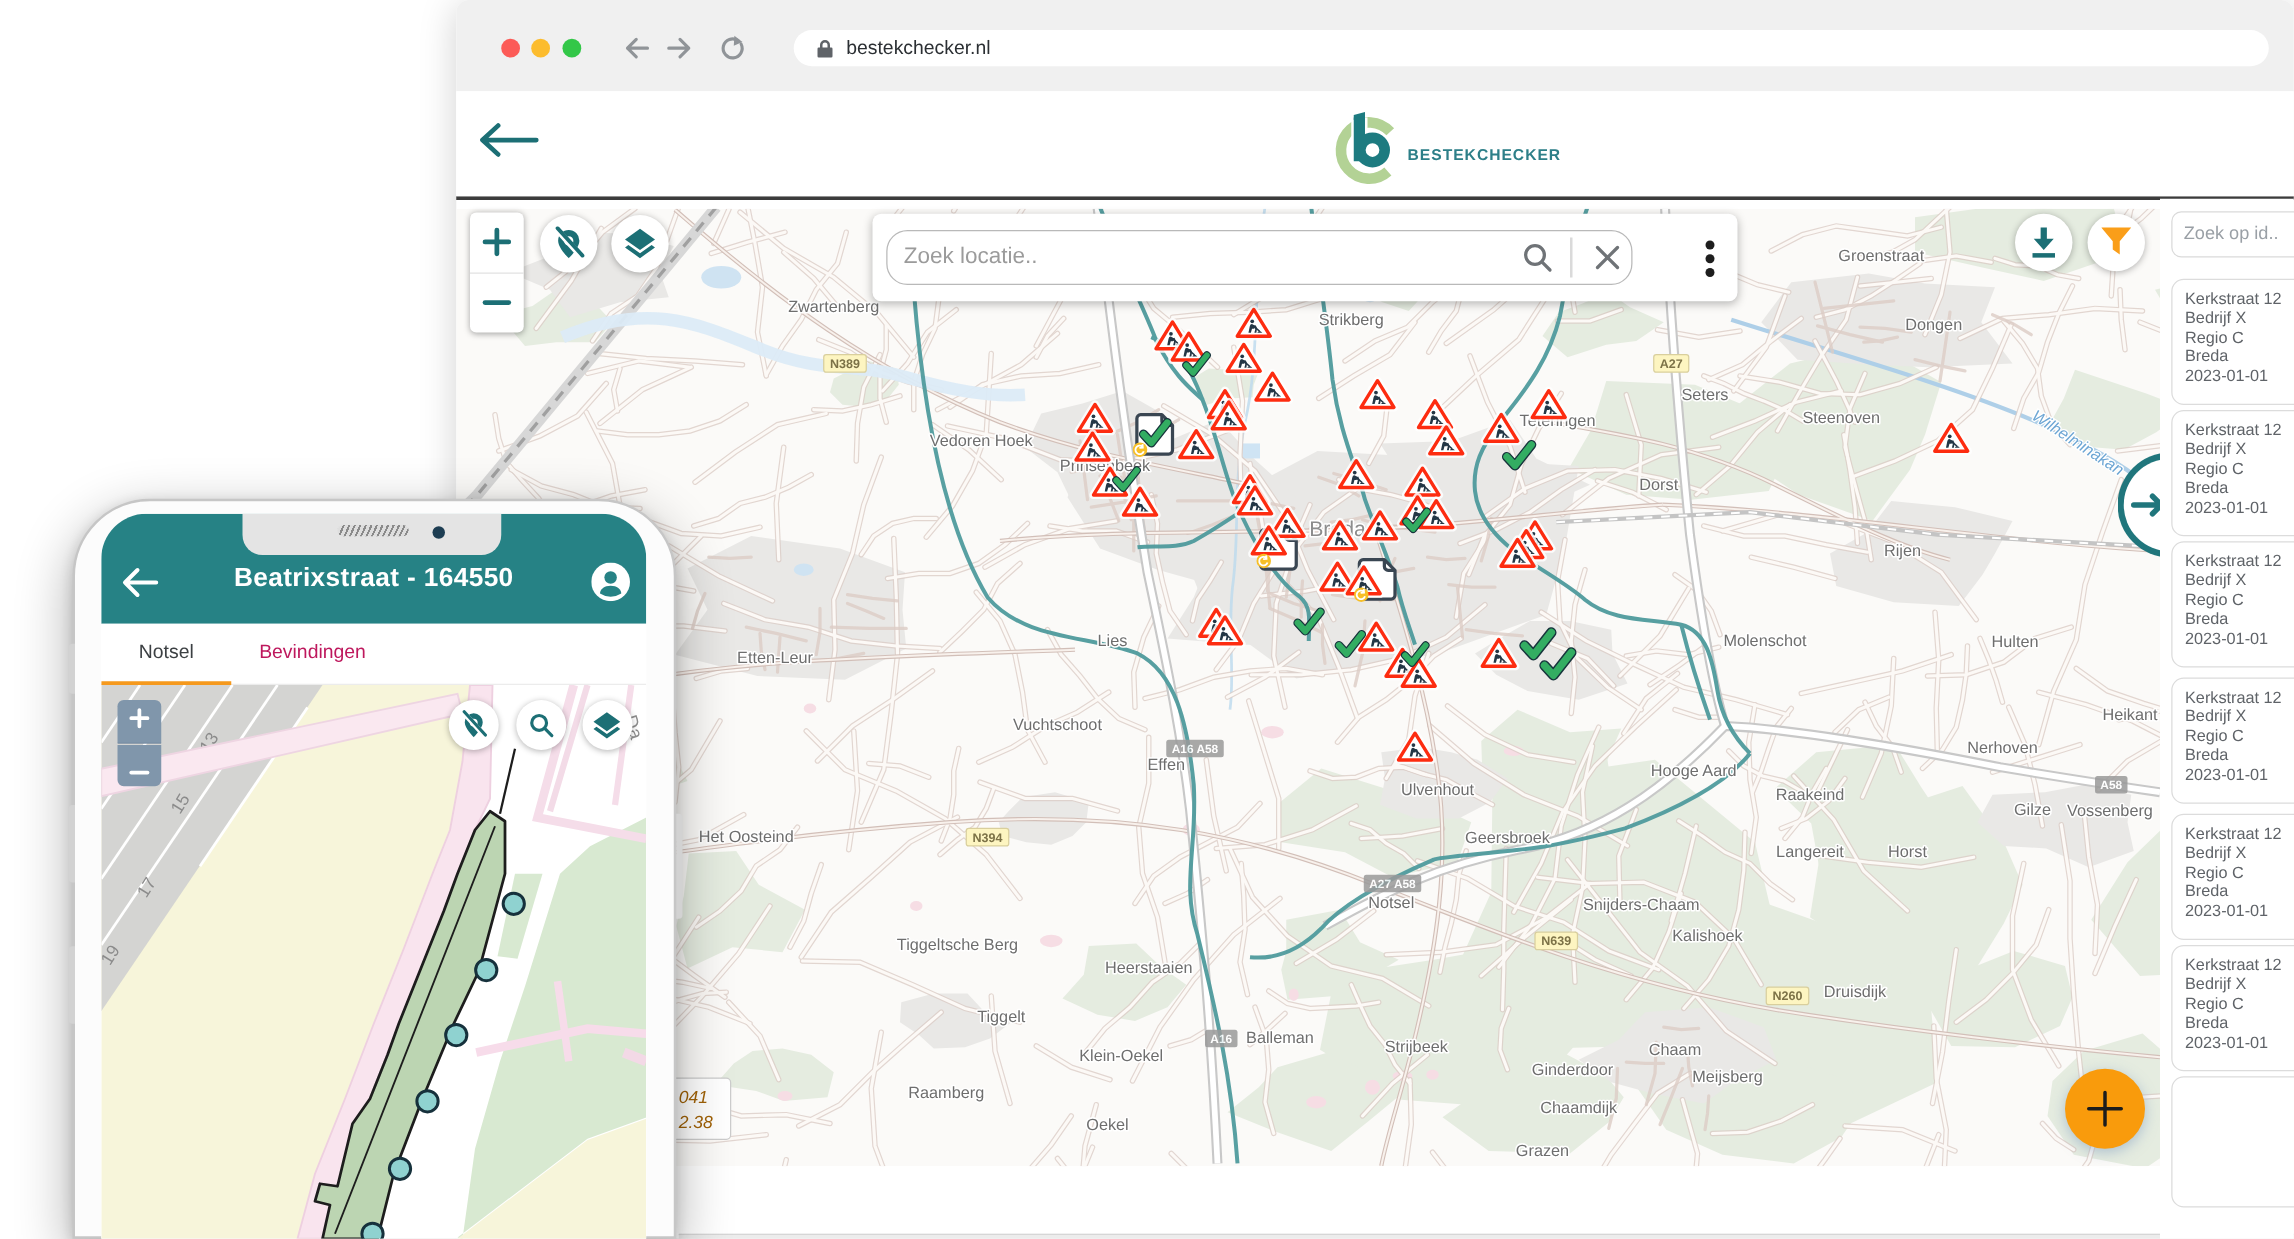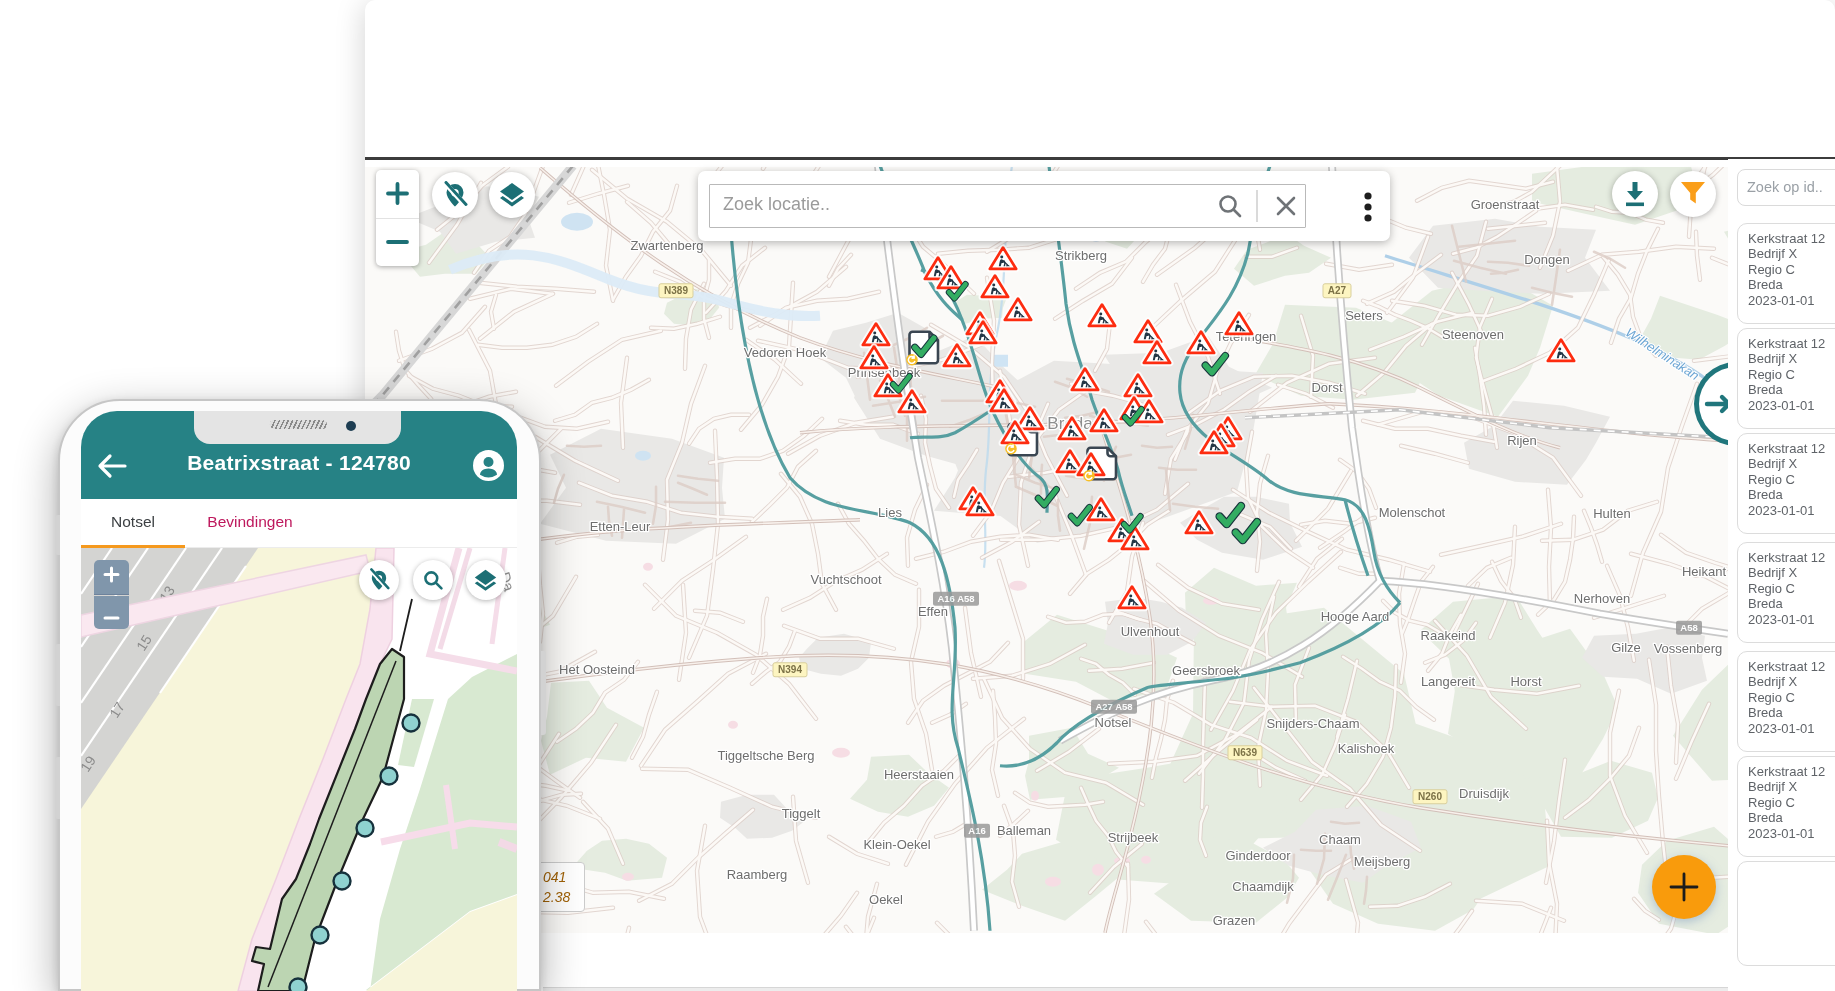--- a/index.html
+++ b/index.html
@@ -19,21 +19,21 @@
 #map{position:absolute;left:0;top:167px;width:1363px;height:765.5px;overflow:hidden}
 #botline{position:absolute;left:178px;top:987px;width:1292px;height:4px;background:#ececec;border-top:1px solid #d6d6d6}
 
 #zoomctl{position:absolute;left:11px;top:170px;width:43px;height:96px;background:#fff;
  border-radius:5px;box-shadow:0 1px 5px rgba(0,0,0,.35)}
 .circbtn{position:absolute;width:46px;height:46px;border-radius:50%;background:#fff;
  box-shadow:0 1px 6px rgba(0,0,0,.3)}
 #searchbox{position:absolute;left:333px;top:171px;width:692px;height:70px;background:#fff;
  border-radius:7px;box-shadow:0 2px 8px rgba(0,0,0,.28)}
 #searchin{position:absolute;left:11px;top:13px;width:597px;height:44px;border:1.6px solid #b9b9b9;
- border-radius:1px}
+ border-radius:17px}
 #searchtext{position:absolute;left:13px;top:9px;font-size:18px;color:#9b9b9b}
 
 #rpanel{position:absolute;left:1363px;top:159px;width:107px;height:832px;background:#fff}
 #zoekid{position:absolute;left:1372px;top:169px;width:110px;height:37px;border:1.5px solid #dadada;
  border-radius:8px;font-size:14.5px;color:#9aa0a6;line-height:34px;padding-left:9px;background:#fff}
 .card{position:absolute;left:1372px;width:112px;height:101px;border:1.5px solid #dcdcdc;
  border-radius:10px;font-size:13px;color:#5f6368;line-height:15.4px;
  padding:7px 0 0 10px;background:#fff}
 #toggle{position:absolute;left:1329px;top:362px;width:43px;height:84px;background:#fff;
  border:5.5px solid #20767c;border-right:none;border-radius:46px 0 0 46px}
@@ -60,21 +60,52 @@
 #tabline{position:absolute;left:0;top:46px;width:104px;height:3px;background:#f5991d}
 #pmap{position:absolute;left:0;top:137px;width:436px;height:443px}
 .pcirc{position:absolute;width:40px;height:40px;border-radius:50%;background:#fff;
  box-shadow:0 1px 5px rgba(0,0,0,.3)}
 #coordbox{position:absolute;left:537px;top:862px;width:48px;height:50px;background:#fff;
  border:1px solid #ccc;border-radius:4px;font-style:italic;font-size:14px;color:#a16207;
  padding:4px 0 0 5px;line-height:20px}
 </style></head>
 <body>
 <div id="browser">
+ <div id="chrome">
+  <div class="tl" style="left:36px;background:#fc5b57"></div>
+  <div class="tl" style="left:60px;background:#fcbc2e"></div>
+  <div class="tl" style="left:85px;background:#33c748"></div>
+  <svg class="abs" style="left:128px;top:26px" width="180" height="25" viewBox="0 0 180 25" fill="none" stroke="#909498" stroke-width="2.5" stroke-linecap="round" stroke-linejoin="round">
+    <path d="M25,12.5 H9 M16,5.5 L9,12.5 L16,19.5"></path>
+    <path d="M42,12.5 H58 M51,5.5 L58,12.5 L51,19.5"></path>
+    <path d="M97.5,6.5 a7.6,7.6 0 1 0 2.4,2.8"></path>
+    <path d="M94.5,2.5 L101,7.5 L94,10.5" fill="#909498" stroke="none"></path>
+  </svg>
+  <div id="urlbar">
+    <svg class="abs" style="left:18px;top:7px" width="14" height="16" viewBox="0 0 14 16" fill="#5f6368">
+          <path d="M3,7 V5 a4,4 0 0 1 8,0 V7 h1 a1,1 0 0 1 1,1 v6 a1,1 0 0 1 -1,1 H2 a1,1 0 0 1 -1,-1 V8 a1,1 0 0 1 1,-1 Z M5,7 h4 V5 a2,2 0 0 0 -4,0 Z"></path>
+        </svg>
+    <div id="urltext">bestekchecker.nl</div>
+  </div>
+ </div>
  <div id="mapdark"></div>
+ <div id="appbar">
+  <svg class="abs" style="left:17px;top:25px" width="50" height="28" viewBox="0 0 50 28" fill="none" stroke="#1c6f75" stroke-width="3.8" stroke-linecap="round" stroke-linejoin="round">
+    <path d="M47,14 H4 M16.5,2.5 L4,14 L16.5,25.5"></path>
+  </svg>
+  <svg class="abs" style="left:697px;top:15px" width="70" height="66" viewBox="0 0 70 66">
+    <path d="M48.3,49.2 A22.5,22.5 0 1 1 50.1,17.5" fill="none" stroke="#b3d295" stroke-width="8.5"></path>
+    <circle cx="36" cy="32" r="9.75" fill="none" stroke="#fff" stroke-width="13"></circle>
+    <path d="M25.5,6 L25.5,38" stroke="#fff" stroke-width="13"></path>
+    <circle cx="36" cy="32" r="9.75" fill="none" stroke="#1d7b80" stroke-width="8.5"></circle>
+    <path d="M25.5,6 L25.5,41" stroke="#1d7b80" stroke-width="9"></path>
+    <path d="M21,8 L21,4 L30,1.5 L30,8 Z" fill="#1d7b80" stroke="none"></path>
+  </svg>
+  <div class="abs" style="left:761px;top:44px;font-size:12.5px;font-weight:bold;letter-spacing:.8px;color:#2d7f88">BESTEKCHECKER</div>
+ </div>
  <div id="map">
  <svg width="1363" height="766" viewBox="365 159.5 1363 765.5">
   <defs>
    <g id="tri">
     <path d="M0,-12.2 L13.2,9.2 L-13.2,9.2 Z" fill="#fff" stroke="#fff" stroke-width="6.5" stroke-linejoin="round" opacity=".85"></path>
     <path d="M0,-12.2 L13.2,9.2 L-13.2,9.2 Z" fill="#fff" stroke="#fd2c10" stroke-width="2.7" stroke-linejoin="round"></path>
     <g fill="#243746" transform="scale(0.88) translate(0 0.6)">
      <circle cx="-1.4" cy="-3.7" r="1.7"></circle>
      <path d="M-4.8,6.8 L-3.6,0.8 Q-3.2,-1.4 -1.2,-1.1 L1.2,0.4 L0.4,3.2 L-1.6,3.0 L-2.6,6.8 Z"></path>
      <path d="M0.6,6.8 L1.4,3.4 L0.2,0.6 L1.8,-0.1 L3.0,2.6 L2.4,6.8 Z"></path>
@@ -1018,21 +1049,21 @@
 <div id="phone">
  <div class="sidebtn" style="top:114px;height:40px"></div>
  <div class="sidebtn" style="top:243px;height:62px"></div>
  <div class="sidebtn" style="top:356px;height:62px"></div>
  <div class="sidebtn" style="left:481px;top:250px;width:5px;height:84px;border-radius:0 3px 3px 0"></div>
  <div id="screen">
   <div id="phead">
    <svg class="abs" style="left:16px;top:42px" width="30" height="26" viewBox="0 0 30 26" fill="none" stroke="#fff" stroke-width="3.2" stroke-linecap="round" stroke-linejoin="round">
     <path d="M28,13 H3 M13,3 L3,13 L13,23"></path>
    </svg>
-   <div id="ptitle">Beatrixstraat - 124780</div>
+   <div id="ptitle">Beatrixstraat - 164550</div>
    <svg class="abs" style="left:392px;top:39px" width="31" height="31" viewBox="0 0 31 31">
     <circle cx="15.5" cy="15.5" r="15.5" fill="#fff"></circle>
     <circle cx="15.5" cy="12" r="5" fill="#268285"></circle>
     <path d="M15.5,18.5 c-5,0 -8.5,2.8 -8.5,6.3 a15.5,15.5 0 0 0 17,0 c0,-3.5 -3.5,-6.3 -8.5,-6.3 Z" fill="#268285"></path>
    </svg>
   </div>
   <div id="notch">
    <div class="abs" style="left:76px;top:9px;width:57px;height:9px;border-radius:5px;background:repeating-linear-gradient(115deg,#8a8a8a 0 1.5px,#dedede 1.5px 4px)"></div>
    <div class="abs" style="left:152px;top:10px;width:10px;height:10px;border-radius:50%;background:#1d3d52"></div>
   </div>

